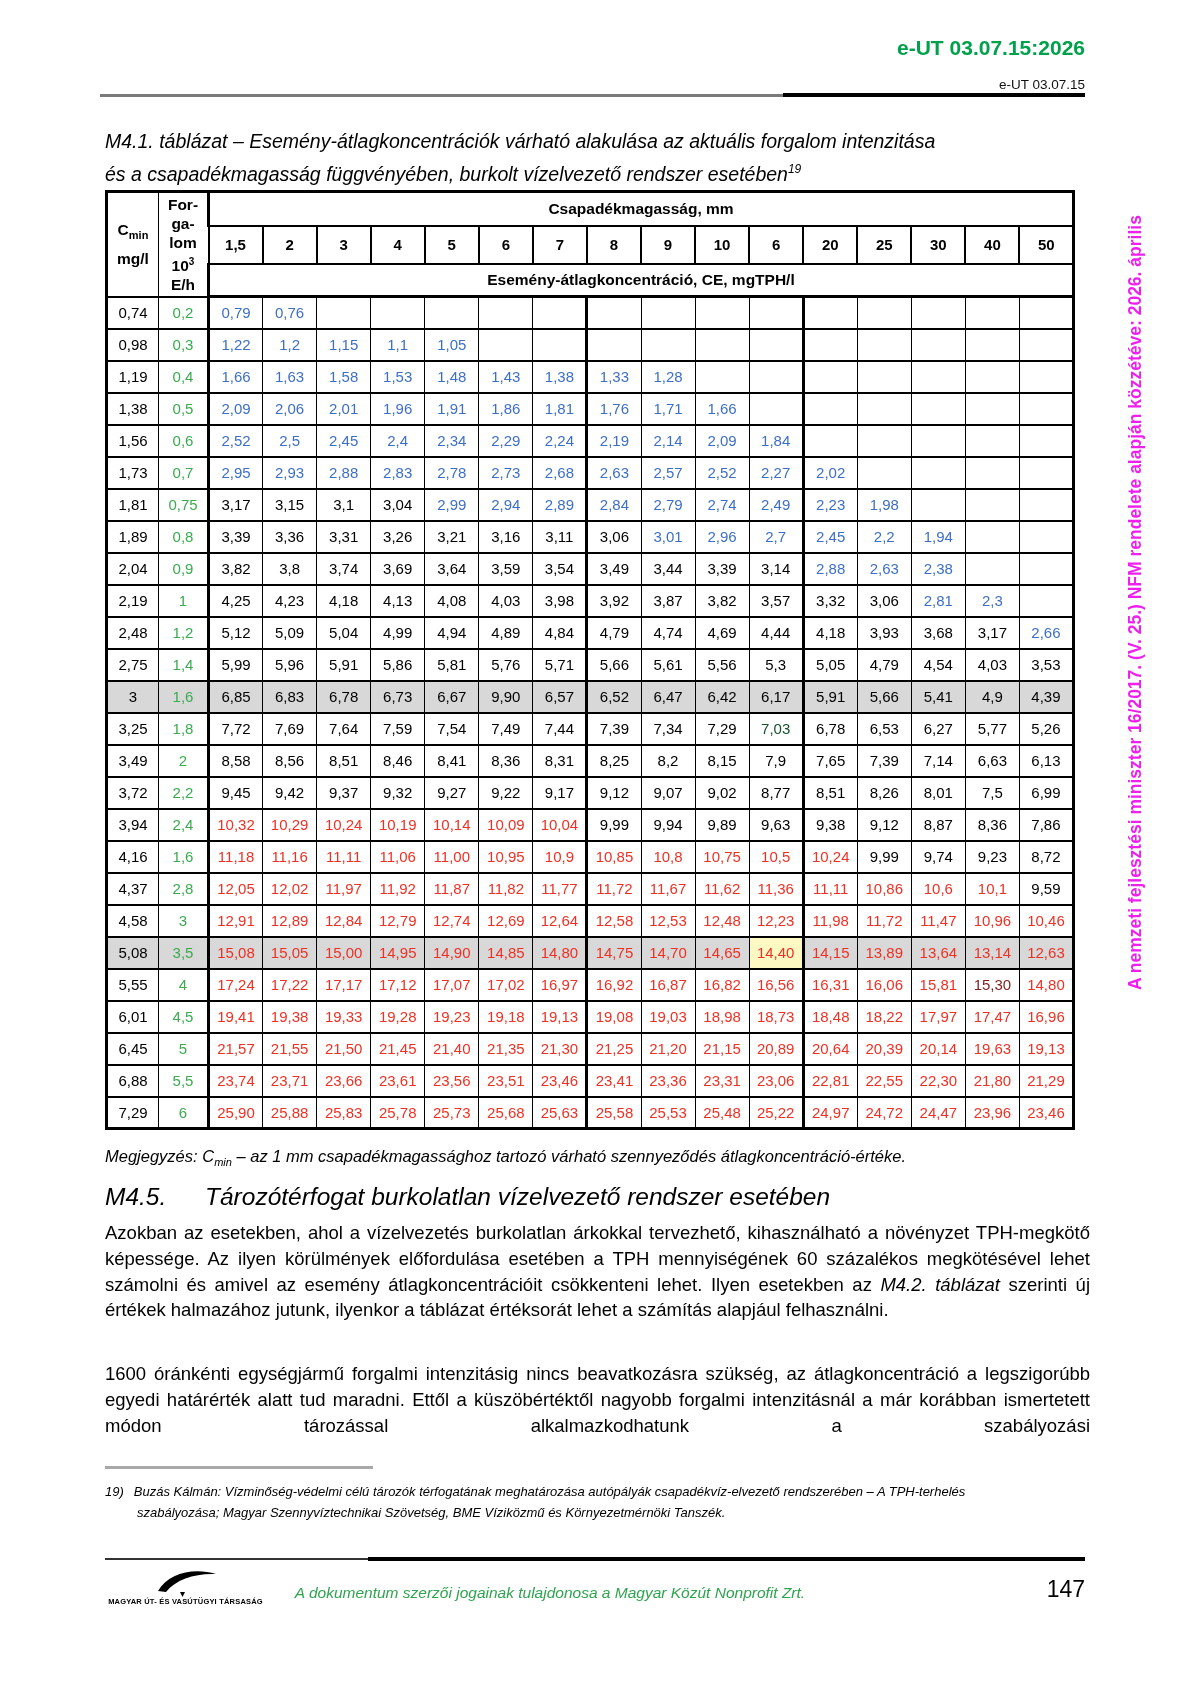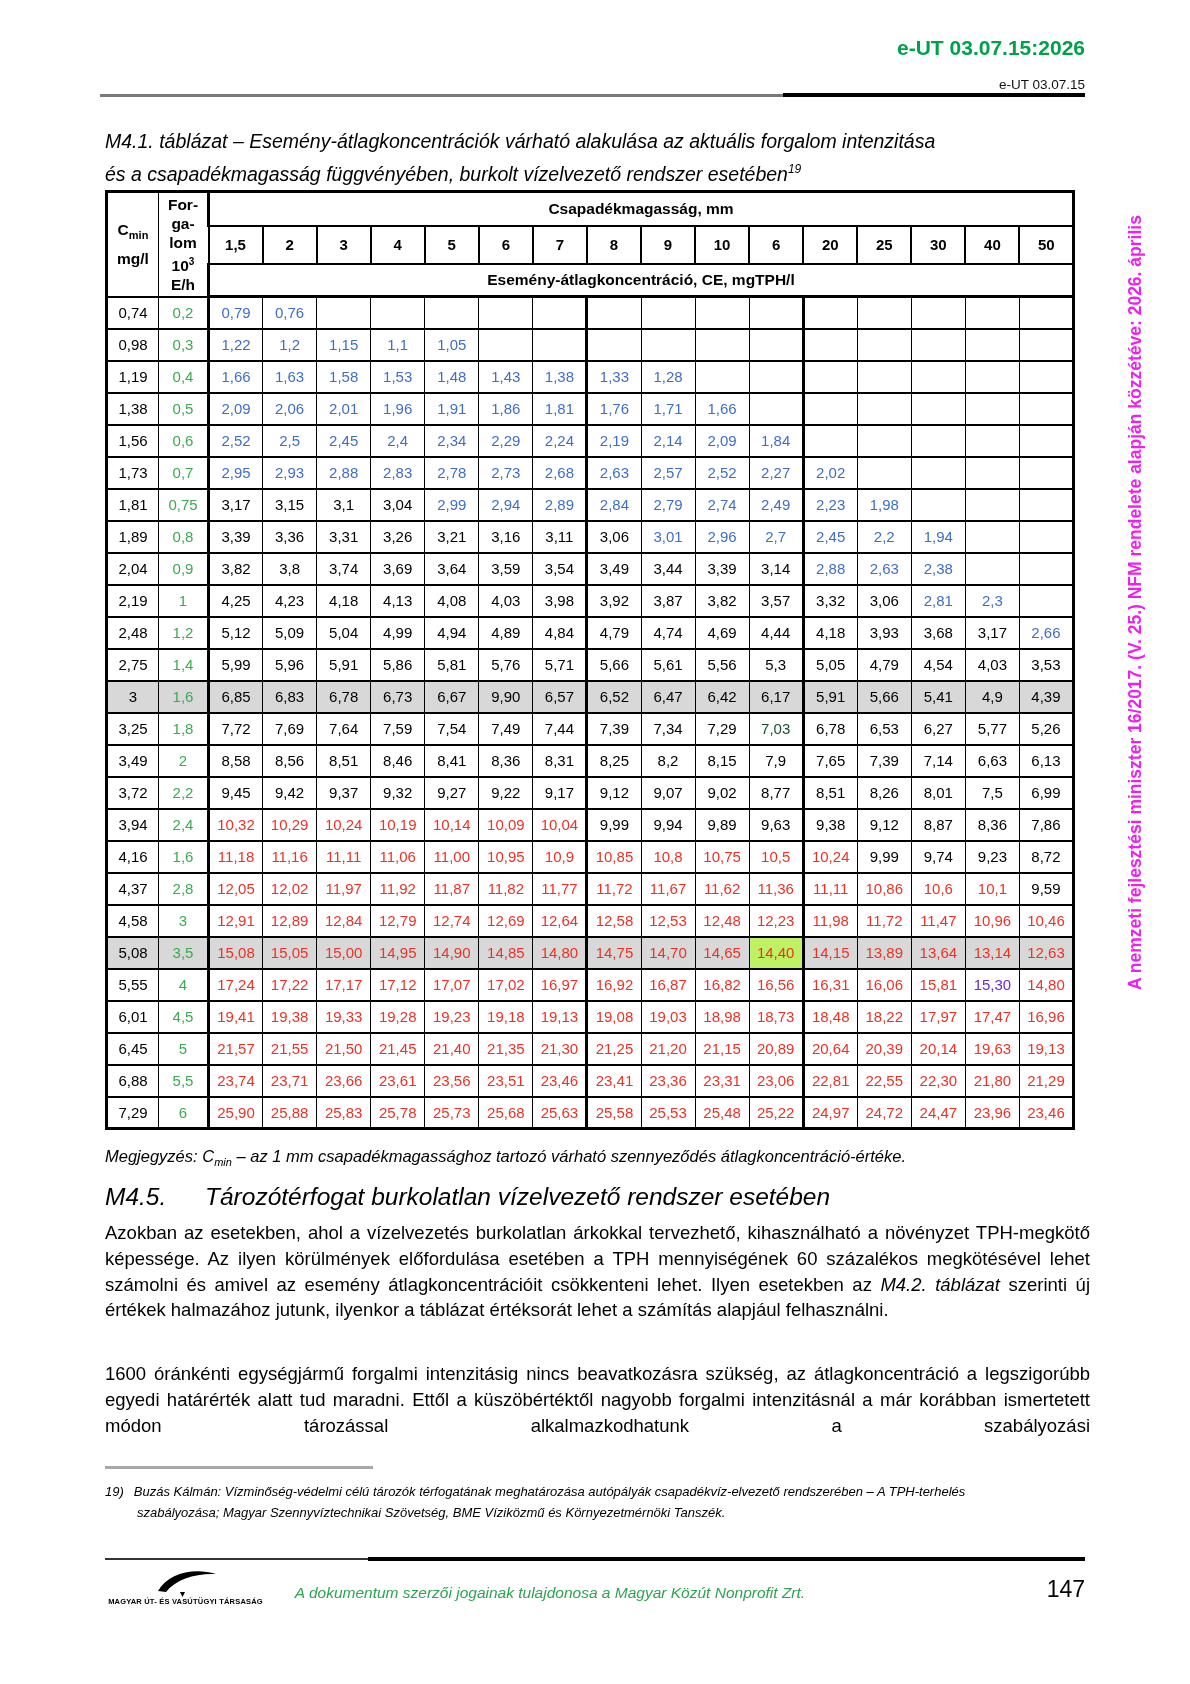--- a/index.html
+++ b/index.html
@@ -539,21 +539,21 @@
           <td class="thickL" style="color: rgb(238, 49, 36); background: rgb(216, 216, 216);">15,08</td>
           <td style="color: rgb(238, 49, 36); background: rgb(216, 216, 216);">15,05</td>
           <td style="color: rgb(238, 49, 36); background: rgb(216, 216, 216);">15,00</td>
           <td style="color: rgb(238, 49, 36); background: rgb(216, 216, 216);">14,95</td>
           <td style="color: rgb(238, 49, 36); background: rgb(216, 216, 216);">14,90</td>
           <td style="color: rgb(238, 49, 36); background: rgb(216, 216, 216);">14,85</td>
           <td style="color: rgb(238, 49, 36); background: rgb(216, 216, 216);">14,80</td>
           <td class="thickL" style="color: rgb(238, 49, 36); background: rgb(216, 216, 216);">14,75</td>
           <td style="color: rgb(238, 49, 36); background: rgb(216, 216, 216);">14,70</td>
           <td style="color: rgb(238, 49, 36); background: rgb(216, 216, 216);">14,65</td>
-          <td style="color: rgb(238, 49, 36); background: #bef264;">14,40</td>
+          <td style="color: rgb(238, 49, 36); background: #fef9c3;">14,40</td>
           <td class="thickL" style="color: rgb(238, 49, 36); background: rgb(216, 216, 216);">14,15</td>
           <td style="color: rgb(238, 49, 36); background: rgb(216, 216, 216);">13,89</td>
           <td style="color: rgb(238, 49, 36); background: rgb(216, 216, 216);">13,64</td>
           <td style="color: rgb(238, 49, 36); background: rgb(216, 216, 216);">13,14</td>
           <td style="color: rgb(238, 49, 36); background: rgb(216, 216, 216);">12,63</td>
         </tr>
         <tr>
           <td style="color: rgb(0, 0, 0);">5,55</td>
           <td style="color: rgb(58, 171, 80);">4</td>
           <td class="thickL" style="color: rgb(238, 49, 36);">17,24</td>
@@ -563,21 +563,21 @@
           <td style="color: rgb(238, 49, 36);">17,07</td>
           <td style="color: rgb(238, 49, 36);">17,02</td>
           <td style="color: rgb(238, 49, 36);">16,97</td>
           <td class="thickL" style="color: rgb(238, 49, 36);">16,92</td>
           <td style="color: rgb(238, 49, 36);">16,87</td>
           <td style="color: rgb(238, 49, 36);">16,82</td>
           <td style="color: rgb(238, 49, 36);">16,56</td>
           <td class="thickL" style="color: rgb(238, 49, 36);">16,31</td>
           <td style="color: rgb(238, 49, 36);">16,06</td>
           <td style="color: rgb(238, 49, 36);">15,81</td>
-          <td style="color: #6d28d9;">15,30</td>
+          <td style="color: #7f1d1d;">15,30</td>
           <td style="color: rgb(238, 49, 36);">14,80</td>
         </tr>
         <tr>
           <td style="color: rgb(0, 0, 0);">6,01</td>
           <td style="color: rgb(58, 171, 80);">4,5</td>
           <td class="thickL" style="color: rgb(238, 49, 36);">19,41</td>
           <td style="color: rgb(238, 49, 36);">19,38</td>
           <td style="color: rgb(238, 49, 36);">19,33</td>
           <td style="color: rgb(238, 49, 36);">19,28</td>
           <td style="color: rgb(238, 49, 36);">19,23</td>

